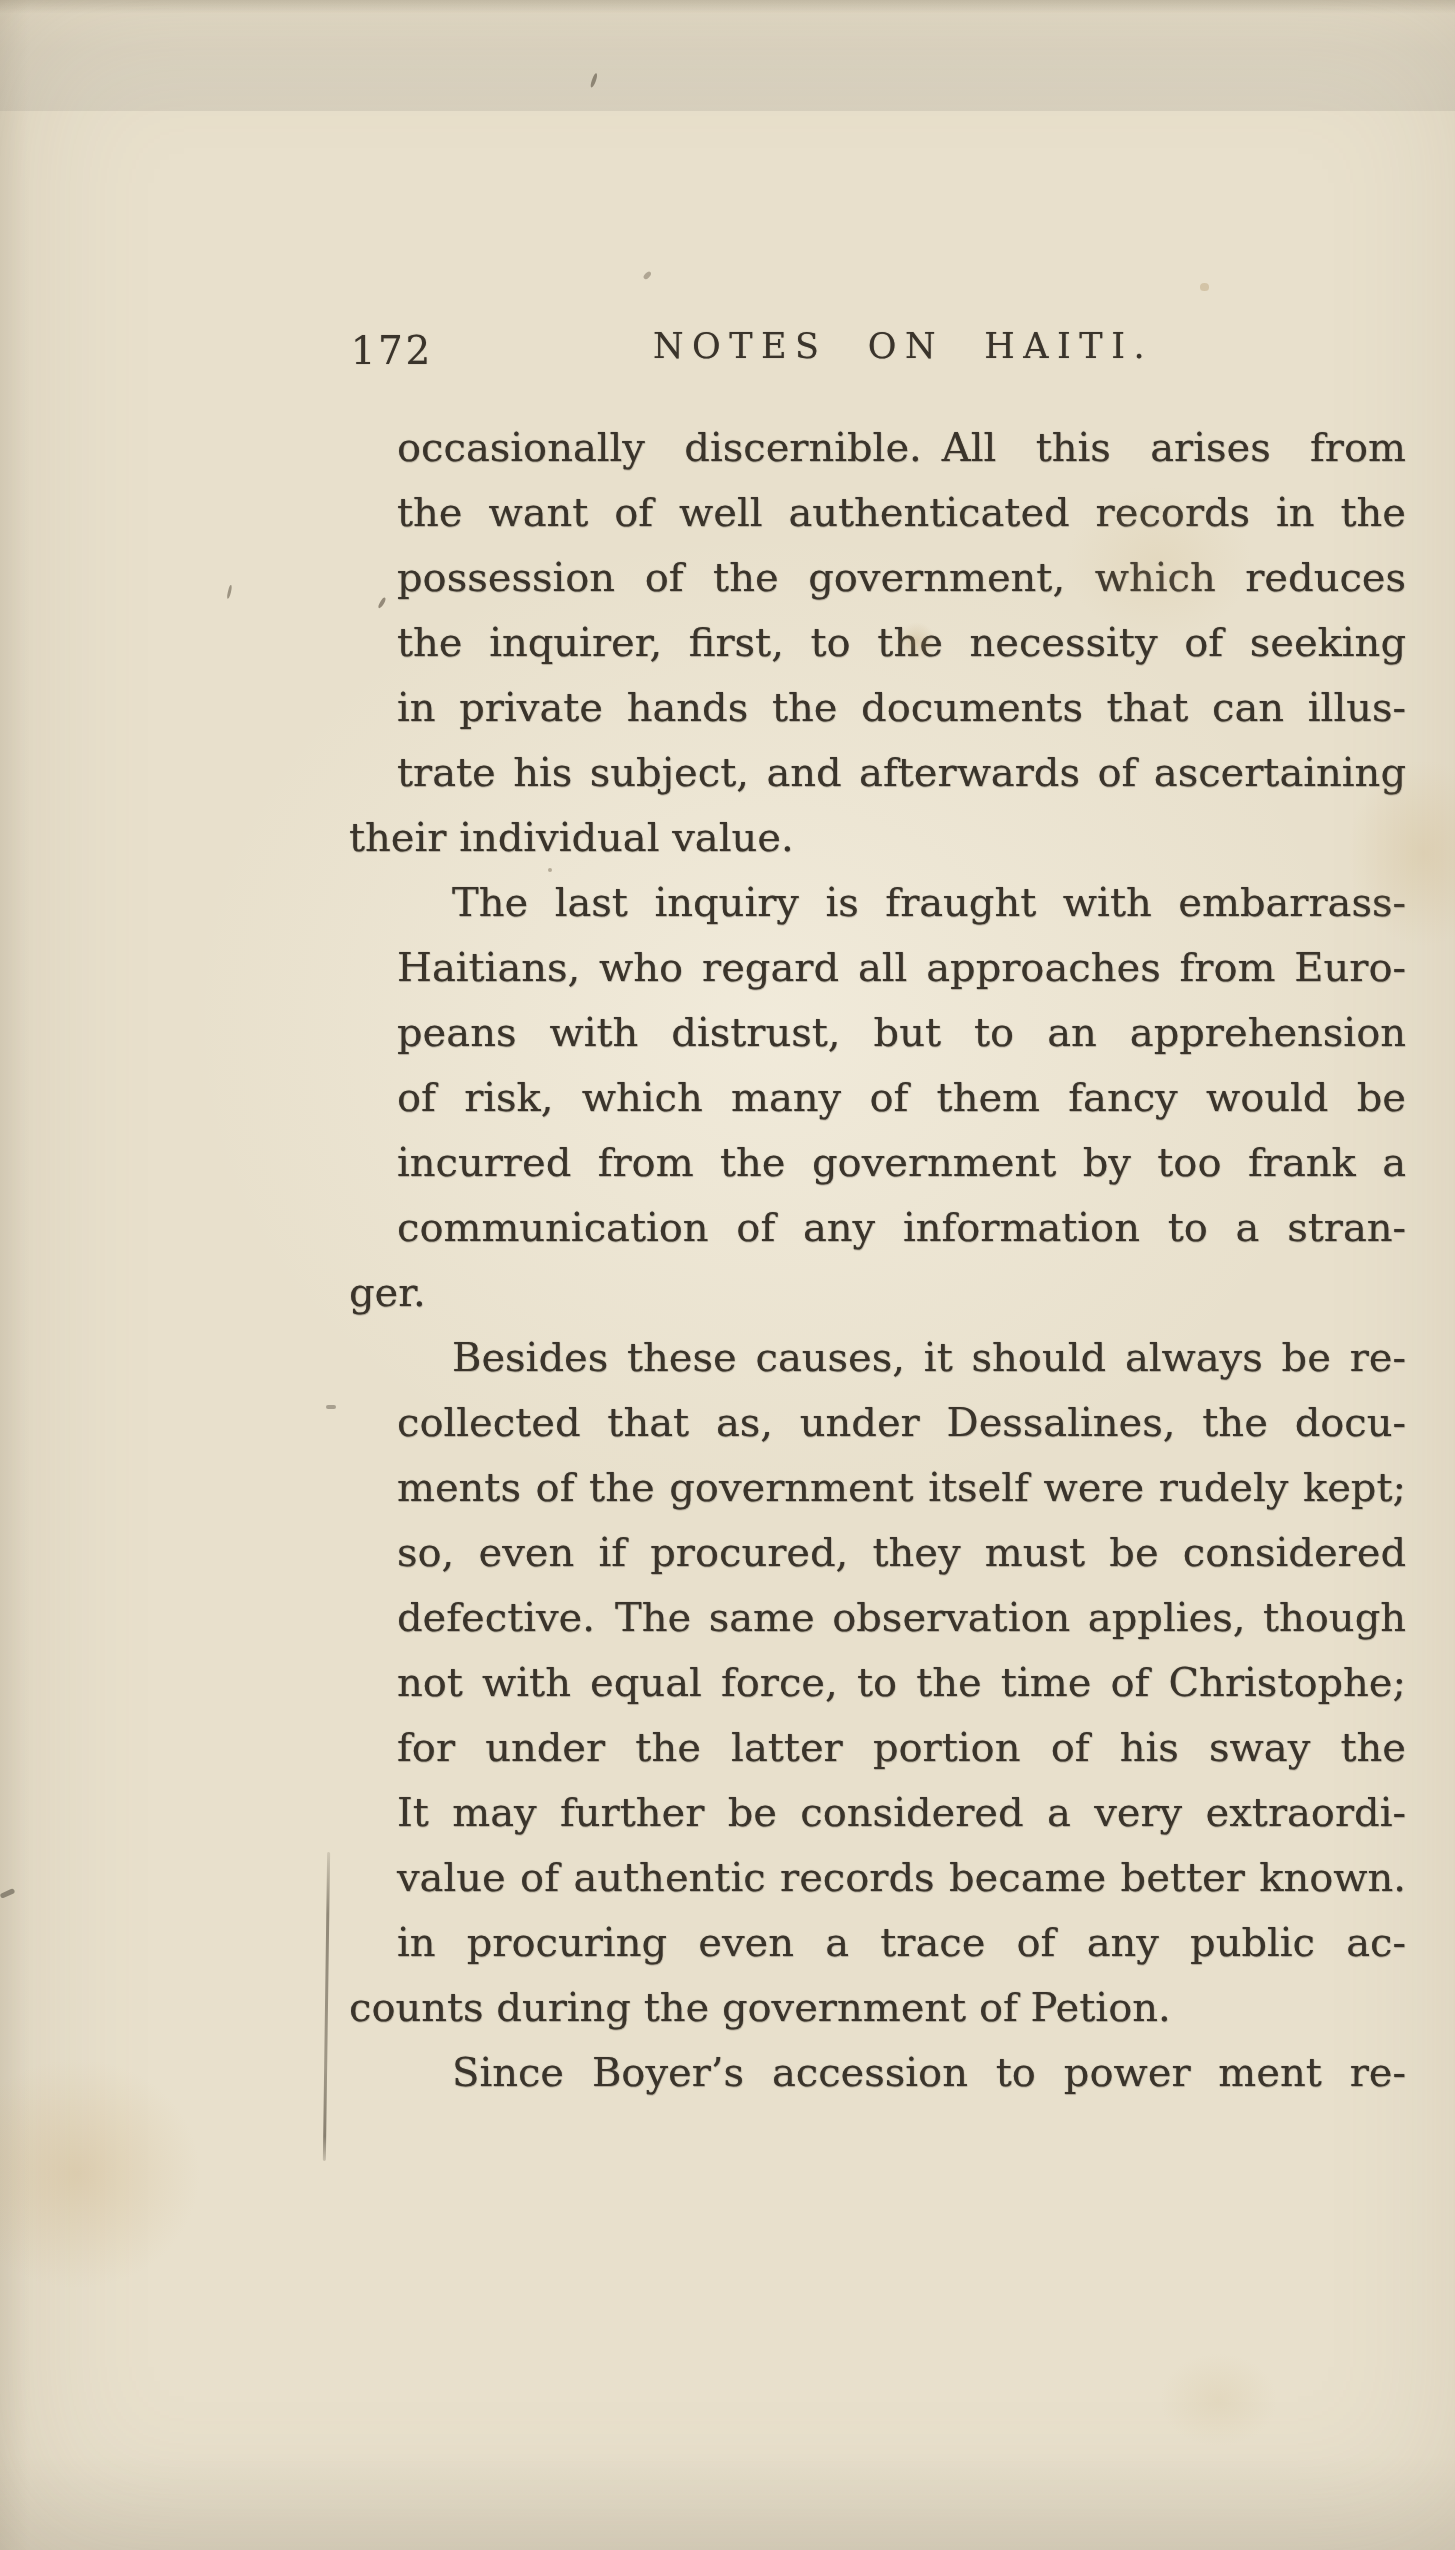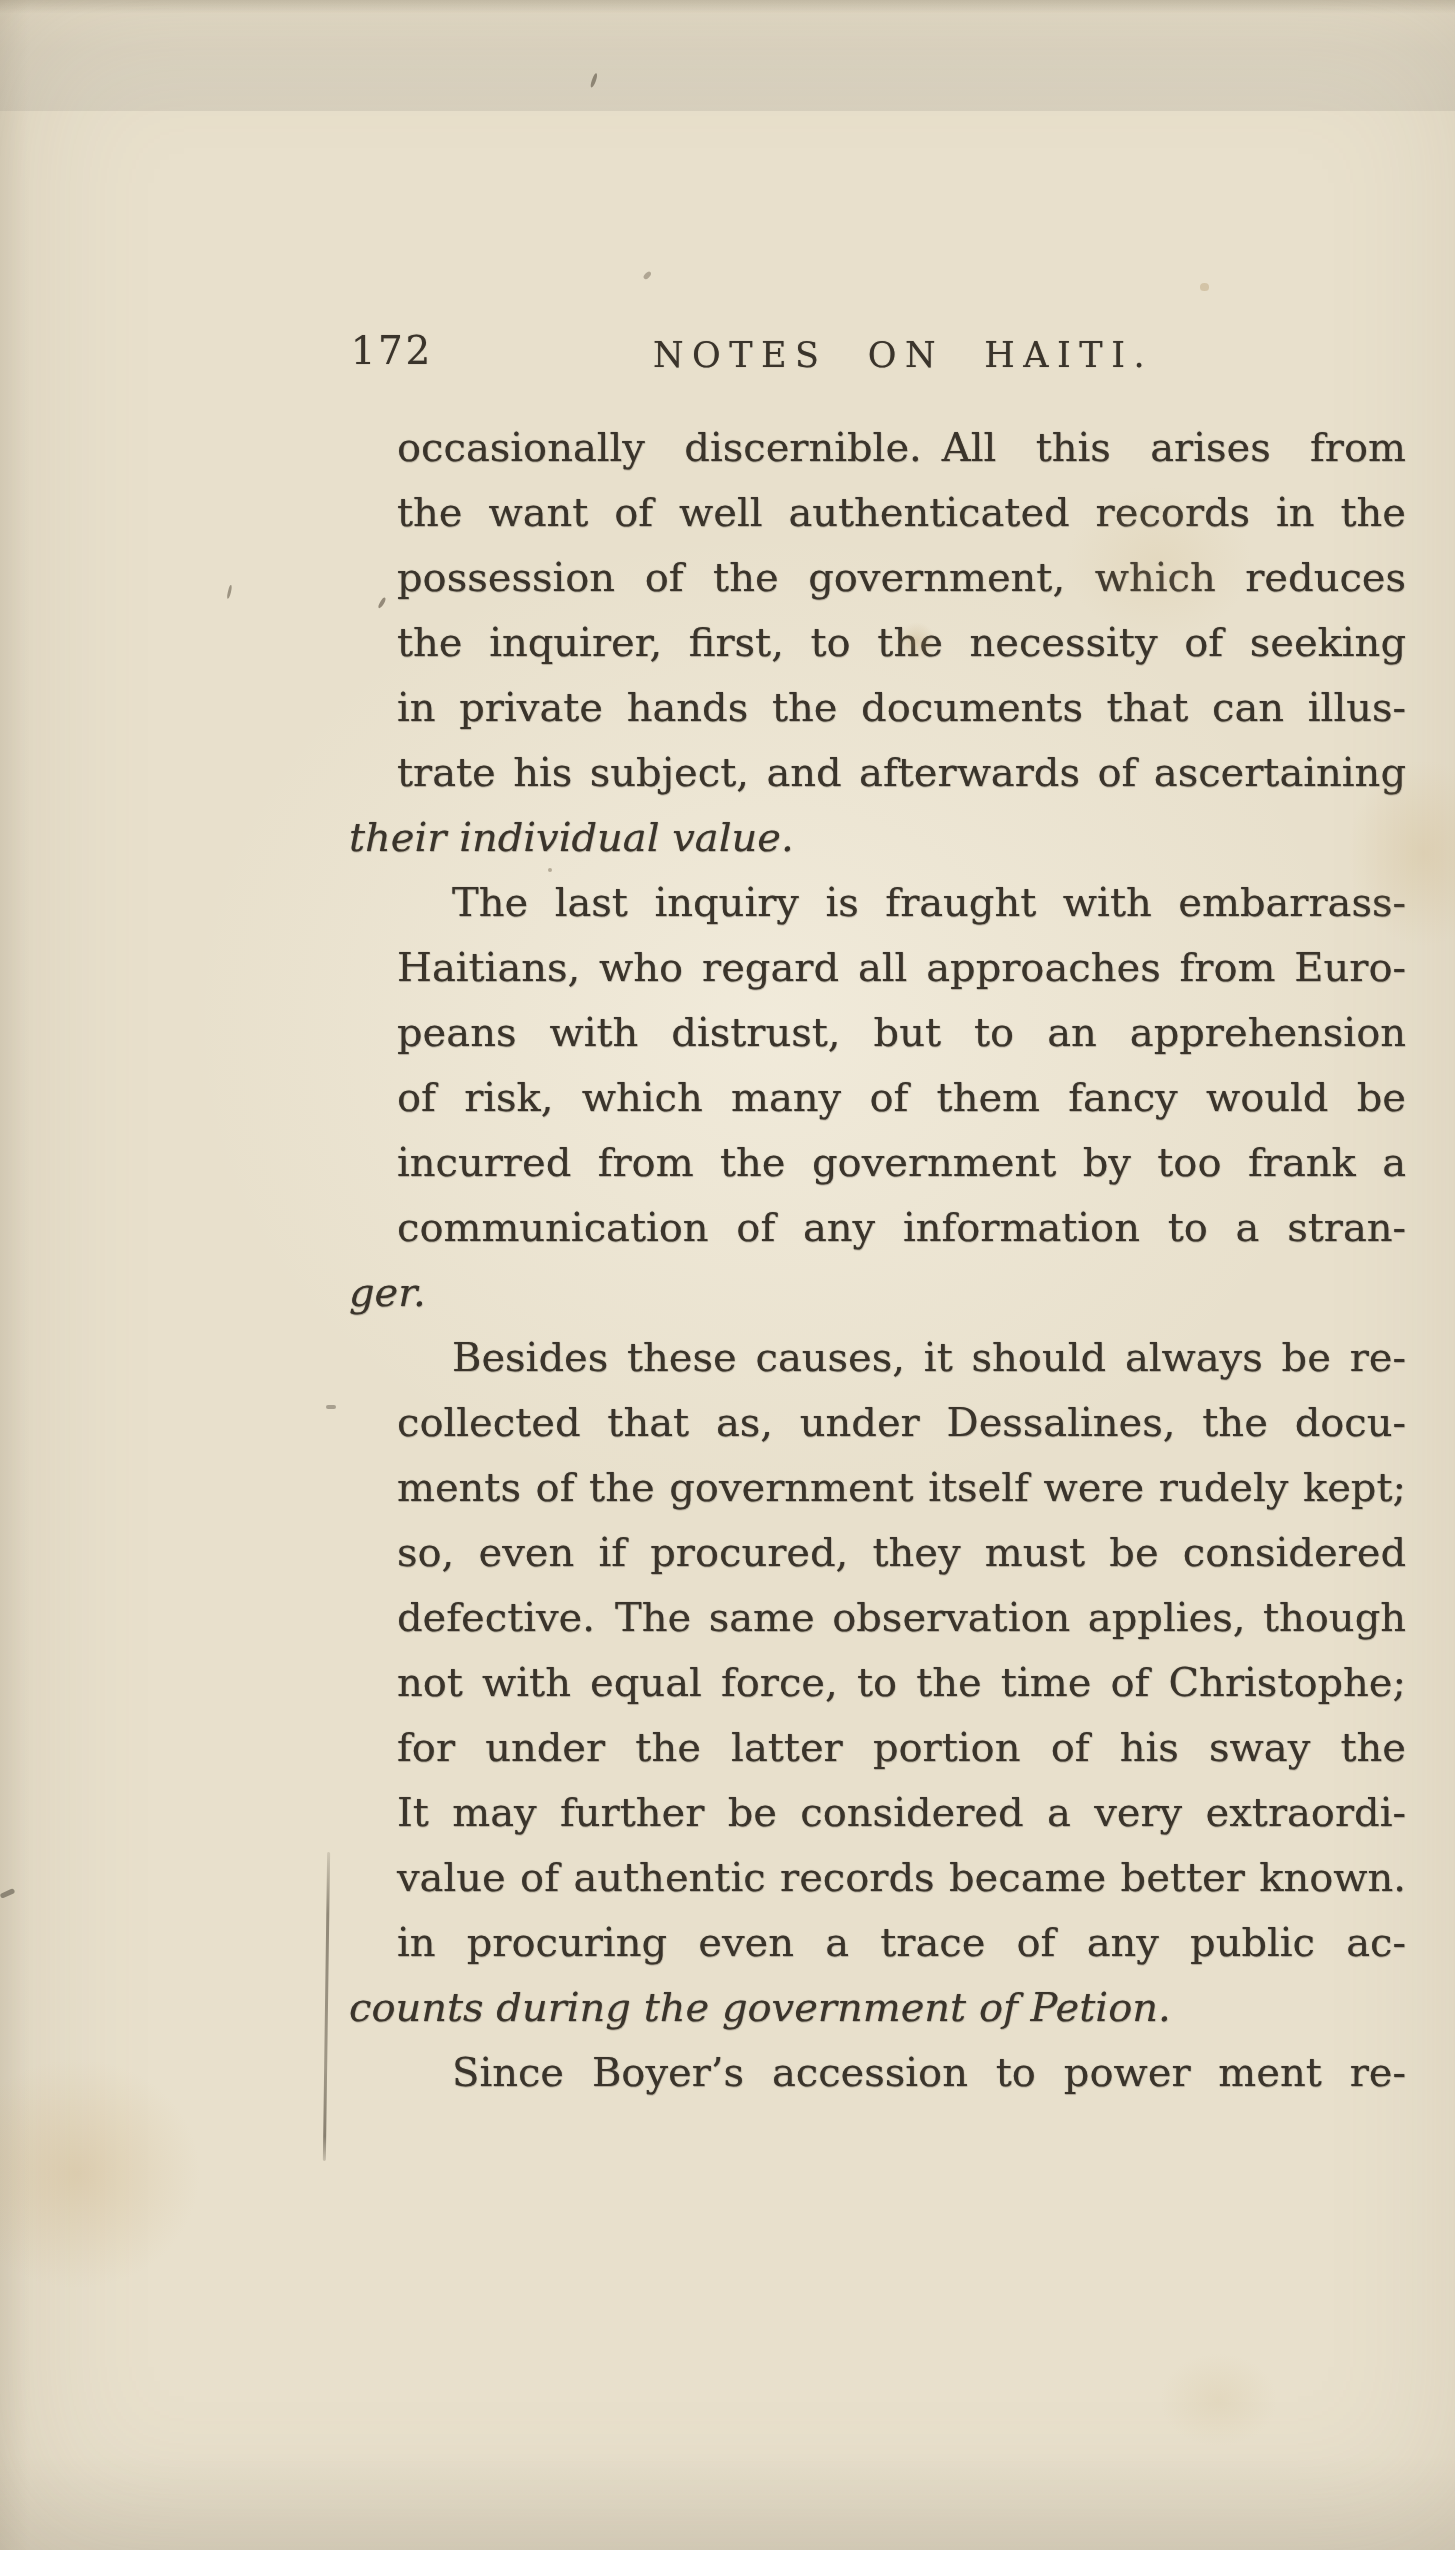--- a/index.html
+++ b/index.html
@@ -48,21 +48,20 @@
     text-shadow: 0 0 0.9px rgba(58,52,43,0.6);
   }
   .running-title {
     display: block;
     text-align: center;
     font-size: 35px;
     letter-spacing: 8.5px;
     word-spacing: 20.5px;
     padding-left: 51px;
     text-shadow: 0 0 0.9px rgba(58,52,43,0.6);
-    margin-top: 9px;
   }
 
   .textblock {
     position: absolute;
     left: 349px; top: 415px;
     width: 1057px;
     color: #3a342b;
     font-size: 40px;
     text-shadow: 0 0 1px rgba(59,53,44,0.55), 0.5px 0.7px 0.7px rgba(59,53,44,0.25);
   }
@@ -73,21 +72,20 @@
     overflow: visible;
   }
   .just {
     text-align: justify;
     text-align-last: justify;
     margin-left: 48px;
   }
   .end {
     text-align: left;
     text-align-last: left;
-    font-style: italic;
   }
   .indent { padding-left: 55px; }
 
   
   .artifact { position: absolute; pointer-events: none; }
   .scratch {
     left: 325px; top: 1852px;
     width: 2.6px; height: 309px;
     background: linear-gradient(180deg, rgba(72,64,50,0.15), rgba(72,64,50,0.55) 20%, rgba(72,64,50,0.45) 70%, rgba(72,64,50,0.6) 92%, rgba(72,64,50,0.2));
     border-radius: 1.7px;

